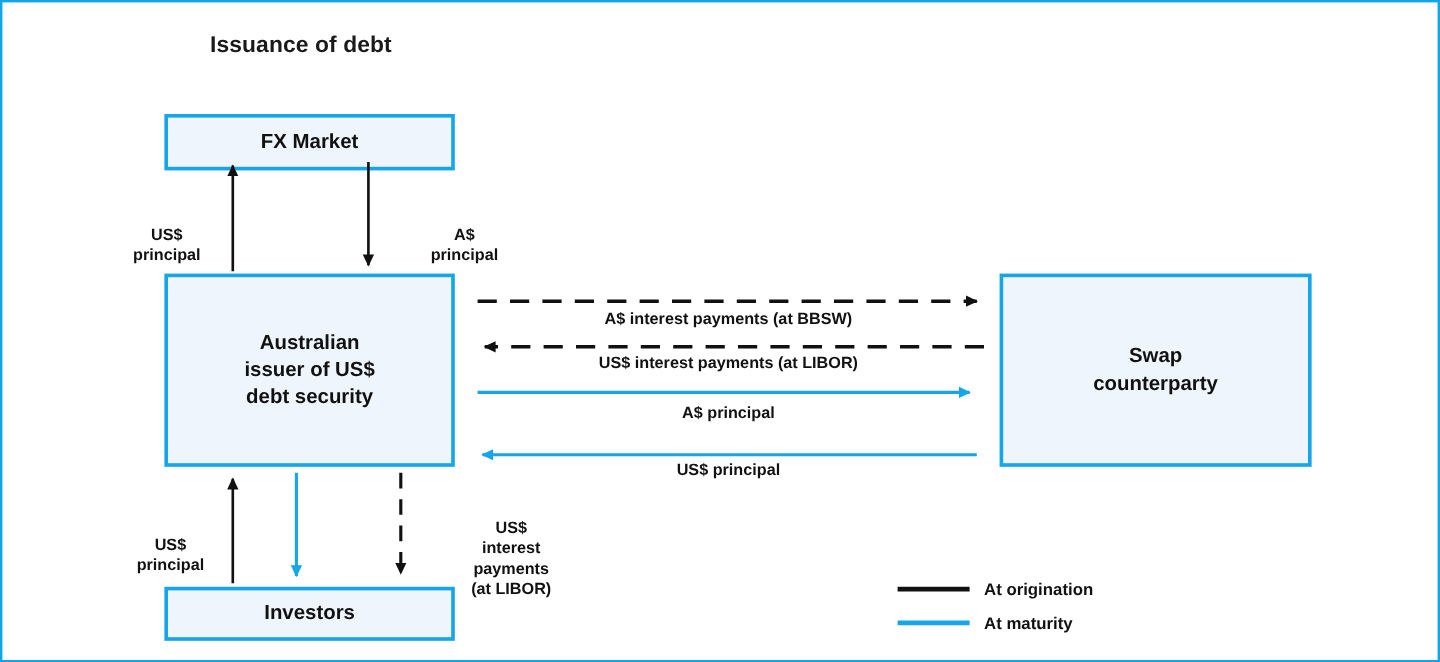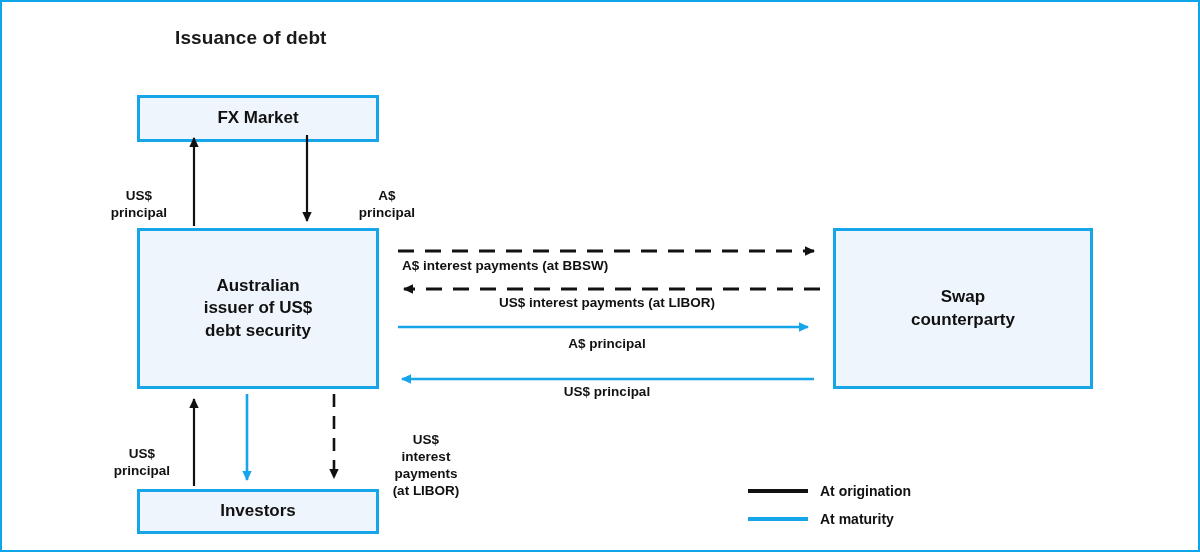--- a/index.html
+++ b/index.html
@@ -62,21 +62,21 @@
     font-size: 13.5px;
     font-weight: bold;
     color: #111111;
     line-height: 1.25;
     white-space: pre-line;
   }
   .edge-label.center { text-align: center; margin-top: 28px; }
 
   #lbl-usd-principal-top { left: 100px; top: 158px; width: 74px; text-align: center; }
   #lbl-aud-principal-top { left: 345px; top: 158px; width: 80px; text-align: center; }
-  #lbl-aud-interest      { left: 400px; top: 228px; width: 410px; text-align: left; }
+  #lbl-aud-interest      { left: 400px; top: 228px; width: 410px; text-align: center; }
   #lbl-usd-interest      { left: 400px; top: 265px; width: 410px; text-align: center; }
   #lbl-aud-principal-swap{ left: 400px; top: 306px; width: 410px; text-align: center; }
   #lbl-usd-principal-swap{ left: 400px; top: 354px; width: 410px; text-align: center; }
   #lbl-usd-principal-bot { left: 103px; top: 416px; width: 74px; text-align: center; }
   #lbl-usd-interest-bot  { left: 374px; top: 402px; width: 100px; text-align: center; }
 
   .legend-label {
     position: absolute;
     font-size: 14px;
     font-weight: bold;

